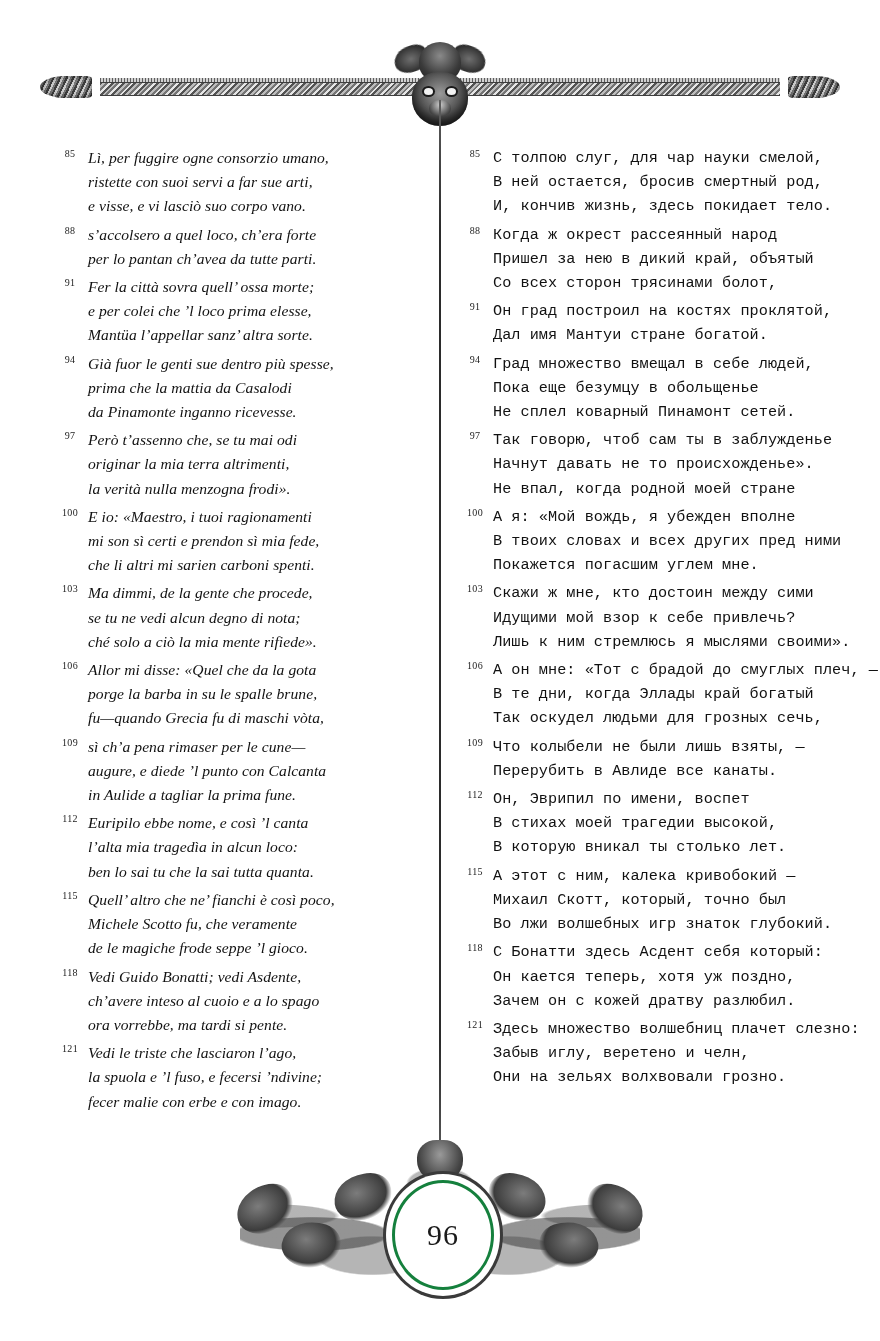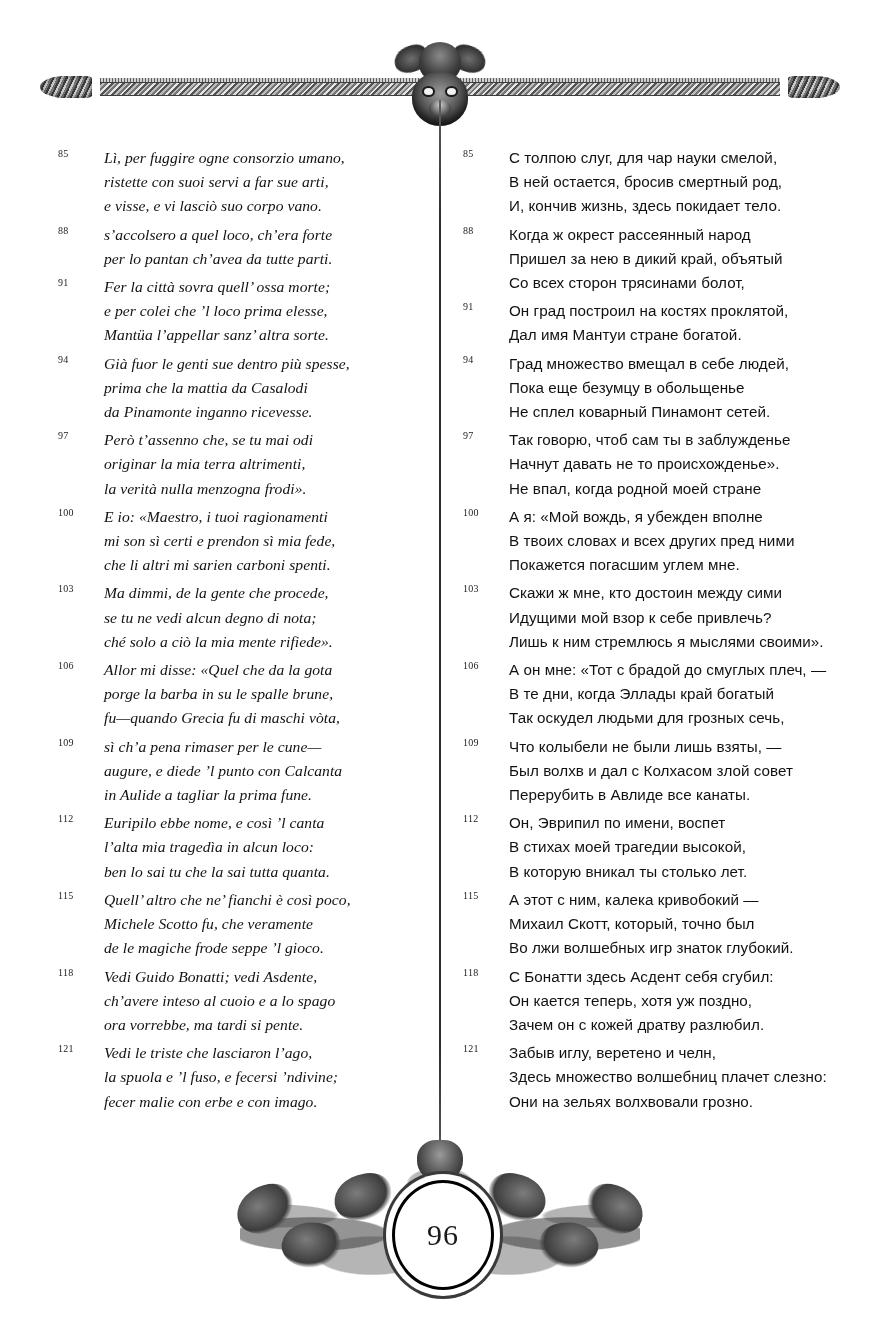--- a/index.html
+++ b/index.html
@@ -159,41 +159,41 @@
 
   .tercet {
     position: relative;
     margin-bottom: 4px;
   }
   .tercet .num {
     position: absolute;
     left: 0;
     top: 2px;
     width: 24px;
-    text-align: left;
+    text-align: center;
     font-size: 10px;
     letter-spacing: .3px;
     color: #1c1c1c;
   }
   .tercet .lines {
-    margin-left: 46px;
+    margin-left: 30px;
   }
   .tercet .lines .ln {
     font-size: 15.3px;
     line-height: 24.2px;
     white-space: nowrap;
     letter-spacing: .05px;
   }
   .col-left .tercet .lines .ln {
     font-family: "Liberation Serif", serif;
     font-style: italic;
     font-size: 15.6px;
   }
   .col-right .tercet .lines .ln {
-    font-family: Liberation Sans, sans-serif;
+    font-family: Liberation Mono, monospace;
     font-size: 15.2px;
   }
 
   
   .bottom-ornament {
     position: absolute;
     left: 50%;
     bottom: 42px;
     width: 420px;
     height: 165px;
@@ -238,21 +238,21 @@
     border-radius: 42% 42% 50% 50%;
   }
   .bo-medallion {
     position: absolute;
     left: 50%;
     top: 46px;
     width: 96px; height: 104px;
     margin-left: -48px;
     border-radius: 50%;
     background: #ffffff;
-    border: 3px solid #000000;
+    border: 3px solid #15803d;
     box-shadow: 0 0 0 6px #ffffff, 0 0 0 9px #3a3a3a;
     display: flex;
     align-items: center;
     justify-content: center;
   }
   .page-number {
     font-family: "Liberation Serif", serif;
     font-size: 30px;
     color: #1a1a1a;
     letter-spacing: 1px;
@@ -450,21 +450,20 @@
         <div class="lines">
           <div class="ln">А он мне: «Тот с брадой до смуглых плеч, —</div>
           <div class="ln">В те дни, когда Эллады край богатый</div>
           <div class="ln">Так оскудел людьми для грозных сечь,</div>
         </div>
       </div>
       <div class="tercet">
         <div class="num">109</div>
         <div class="lines">
           <div class="ln">Что колыбели не были лишь взяты, —</div>
-          <div class="ln">Был волхв и дал с Колхасом злой совет</div>
           <div class="ln">Перерубить в Авлиде все канаты.</div>
         </div>
       </div>
       <div class="tercet">
         <div class="num">112</div>
         <div class="lines">
           <div class="ln">Он, Эврипил по имени, воспет</div>
           <div class="ln">В стихах моей трагедии высокой,</div>
           <div class="ln">В которую вникал ты столько лет.</div>
         </div>
@@ -473,30 +472,30 @@
         <div class="num">115</div>
         <div class="lines">
           <div class="ln">А этот с ним, калека кривобокий —</div>
           <div class="ln">Михаил Скотт, который, точно был</div>
           <div class="ln">Во лжи волшебных игр знаток глубокий.</div>
         </div>
       </div>
       <div class="tercet">
         <div class="num">118</div>
         <div class="lines">
-          <div class="ln">С Бонатти здесь Асдент себя сгубил:</div>
+          <div class="ln">С Бонатти здесь Асдент себя который:</div>
           <div class="ln">Он кается теперь, хотя уж поздно,</div>
           <div class="ln">Зачем он с кожей дратву разлюбил.</div>
         </div>
       </div>
       <div class="tercet">
         <div class="num">121</div>
         <div class="lines">
+          <div class="ln">Здесь множество волшебниц плачет слезно:</div>
           <div class="ln">Забыв иглу, веретено и челн,</div>
-          <div class="ln">Здесь множество волшебниц плачет слезно:</div>
           <div class="ln">Они на зельях волхвовали грозно.</div>
         </div>
       </div>
     </div>
 </div>
 
 <div class="bottom-ornament">
   <div class="bo-scroll"></div>
   <div class="bo-leaf l1"></div>
   <div class="bo-leaf l2"></div>

